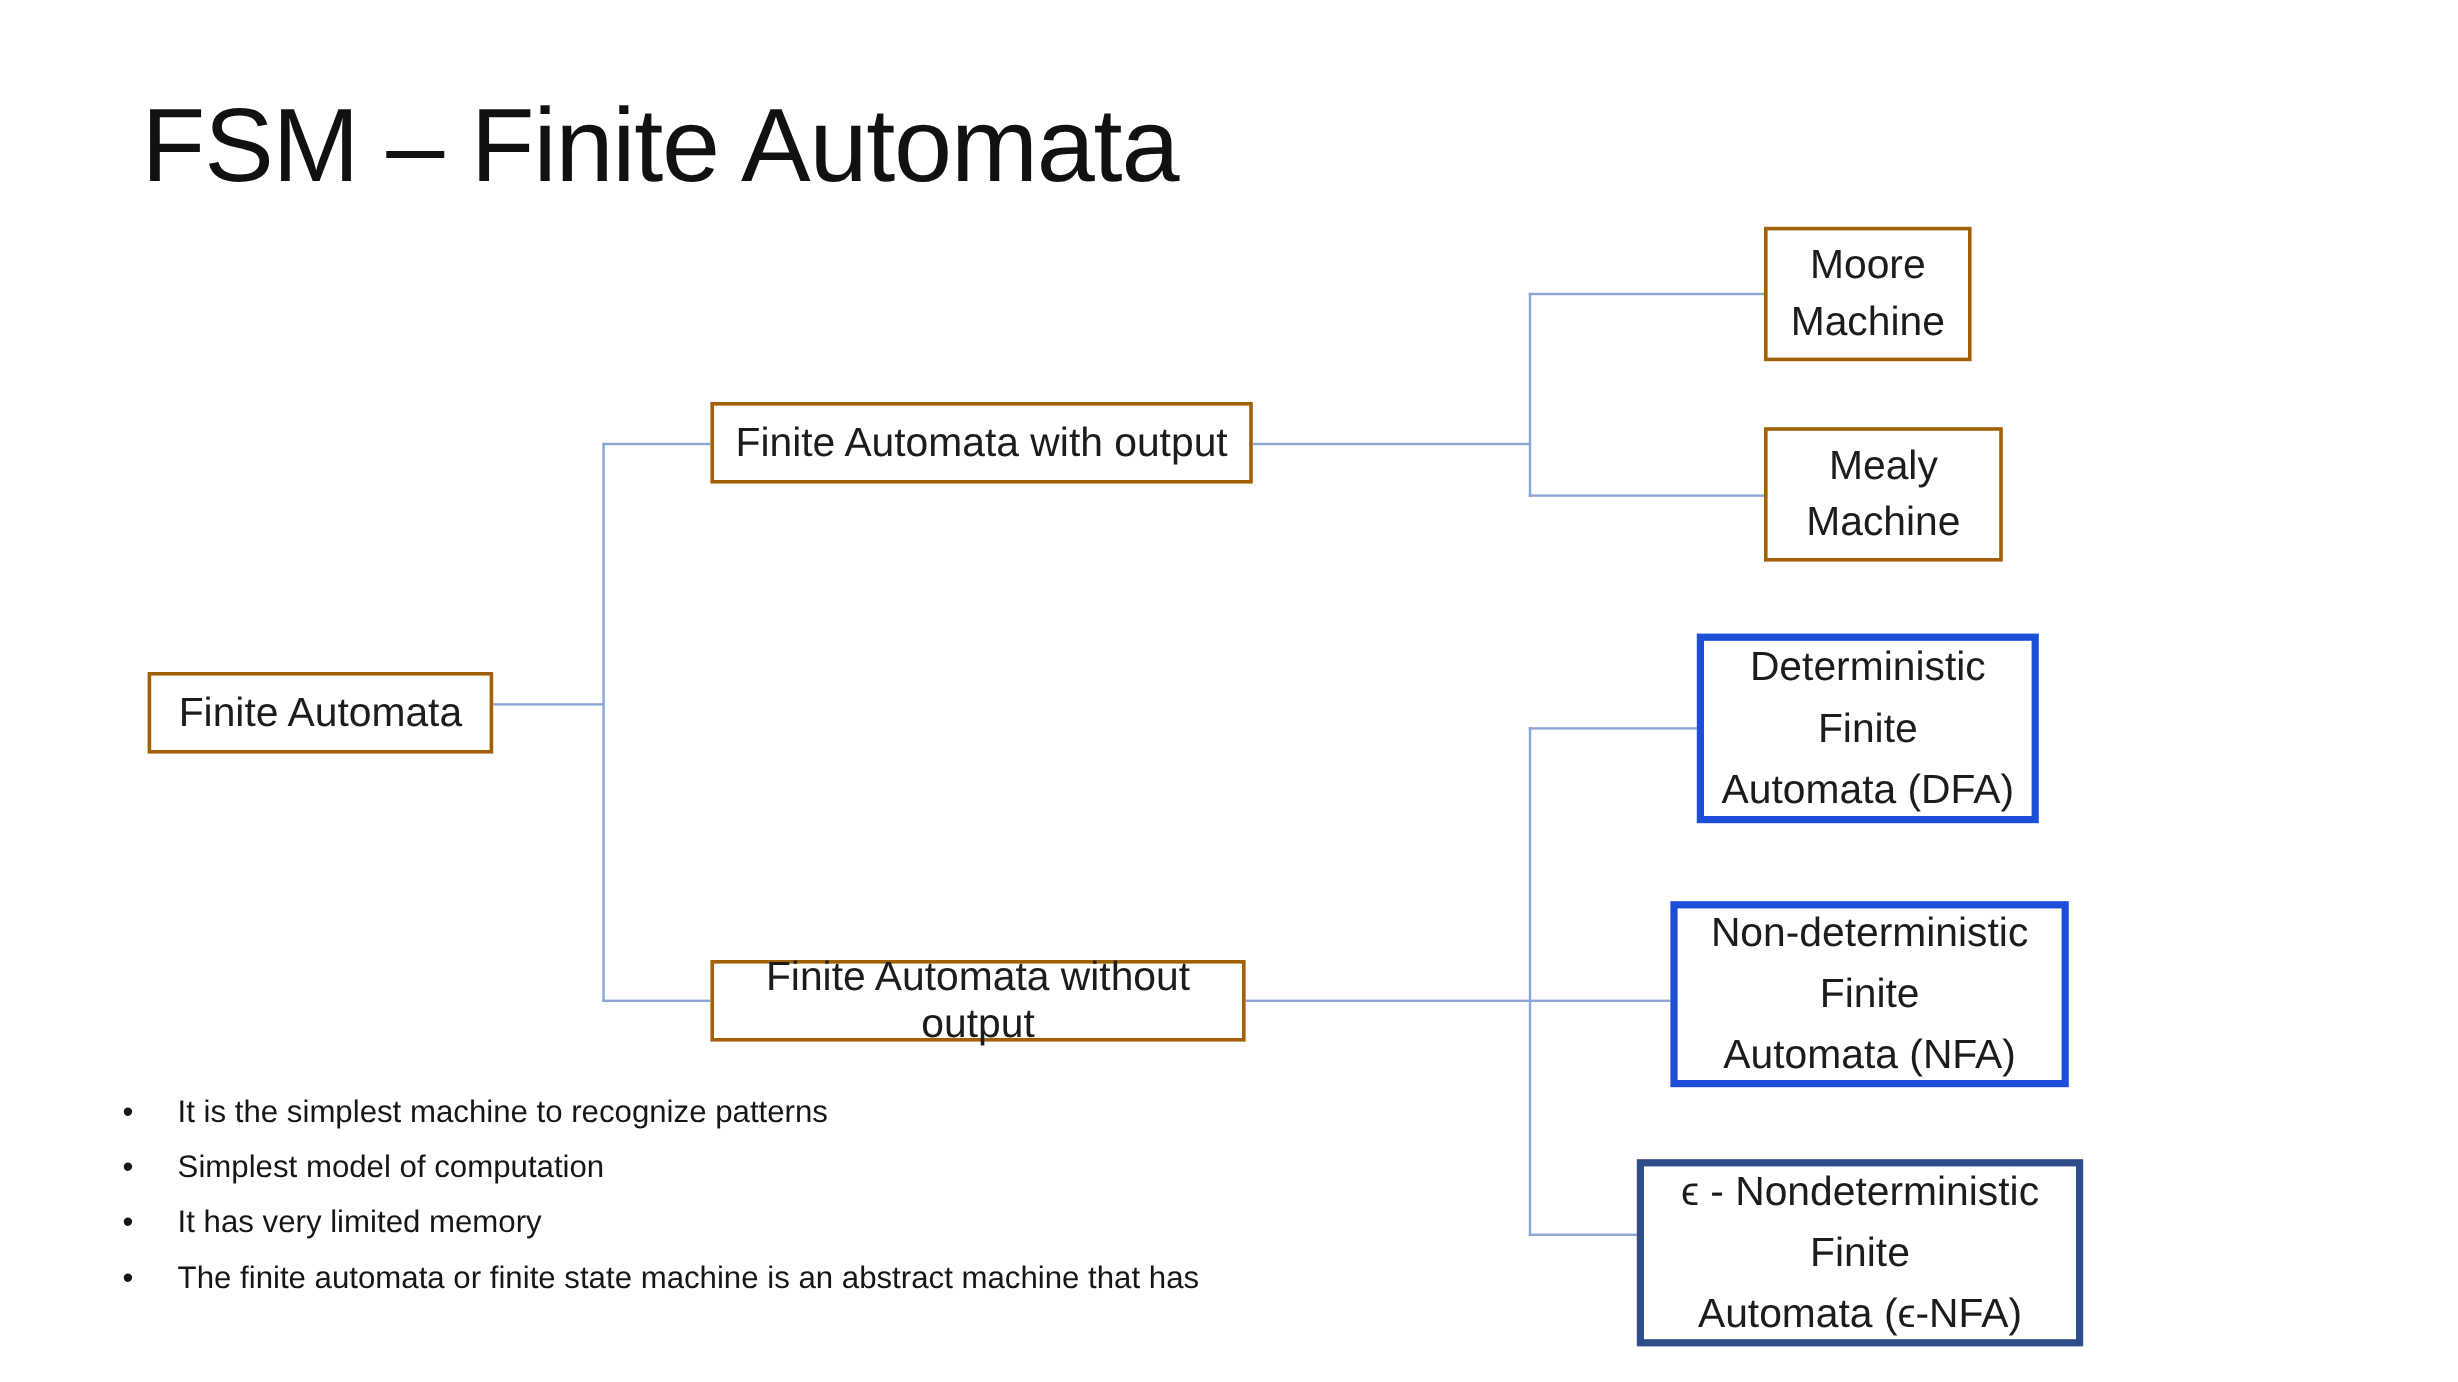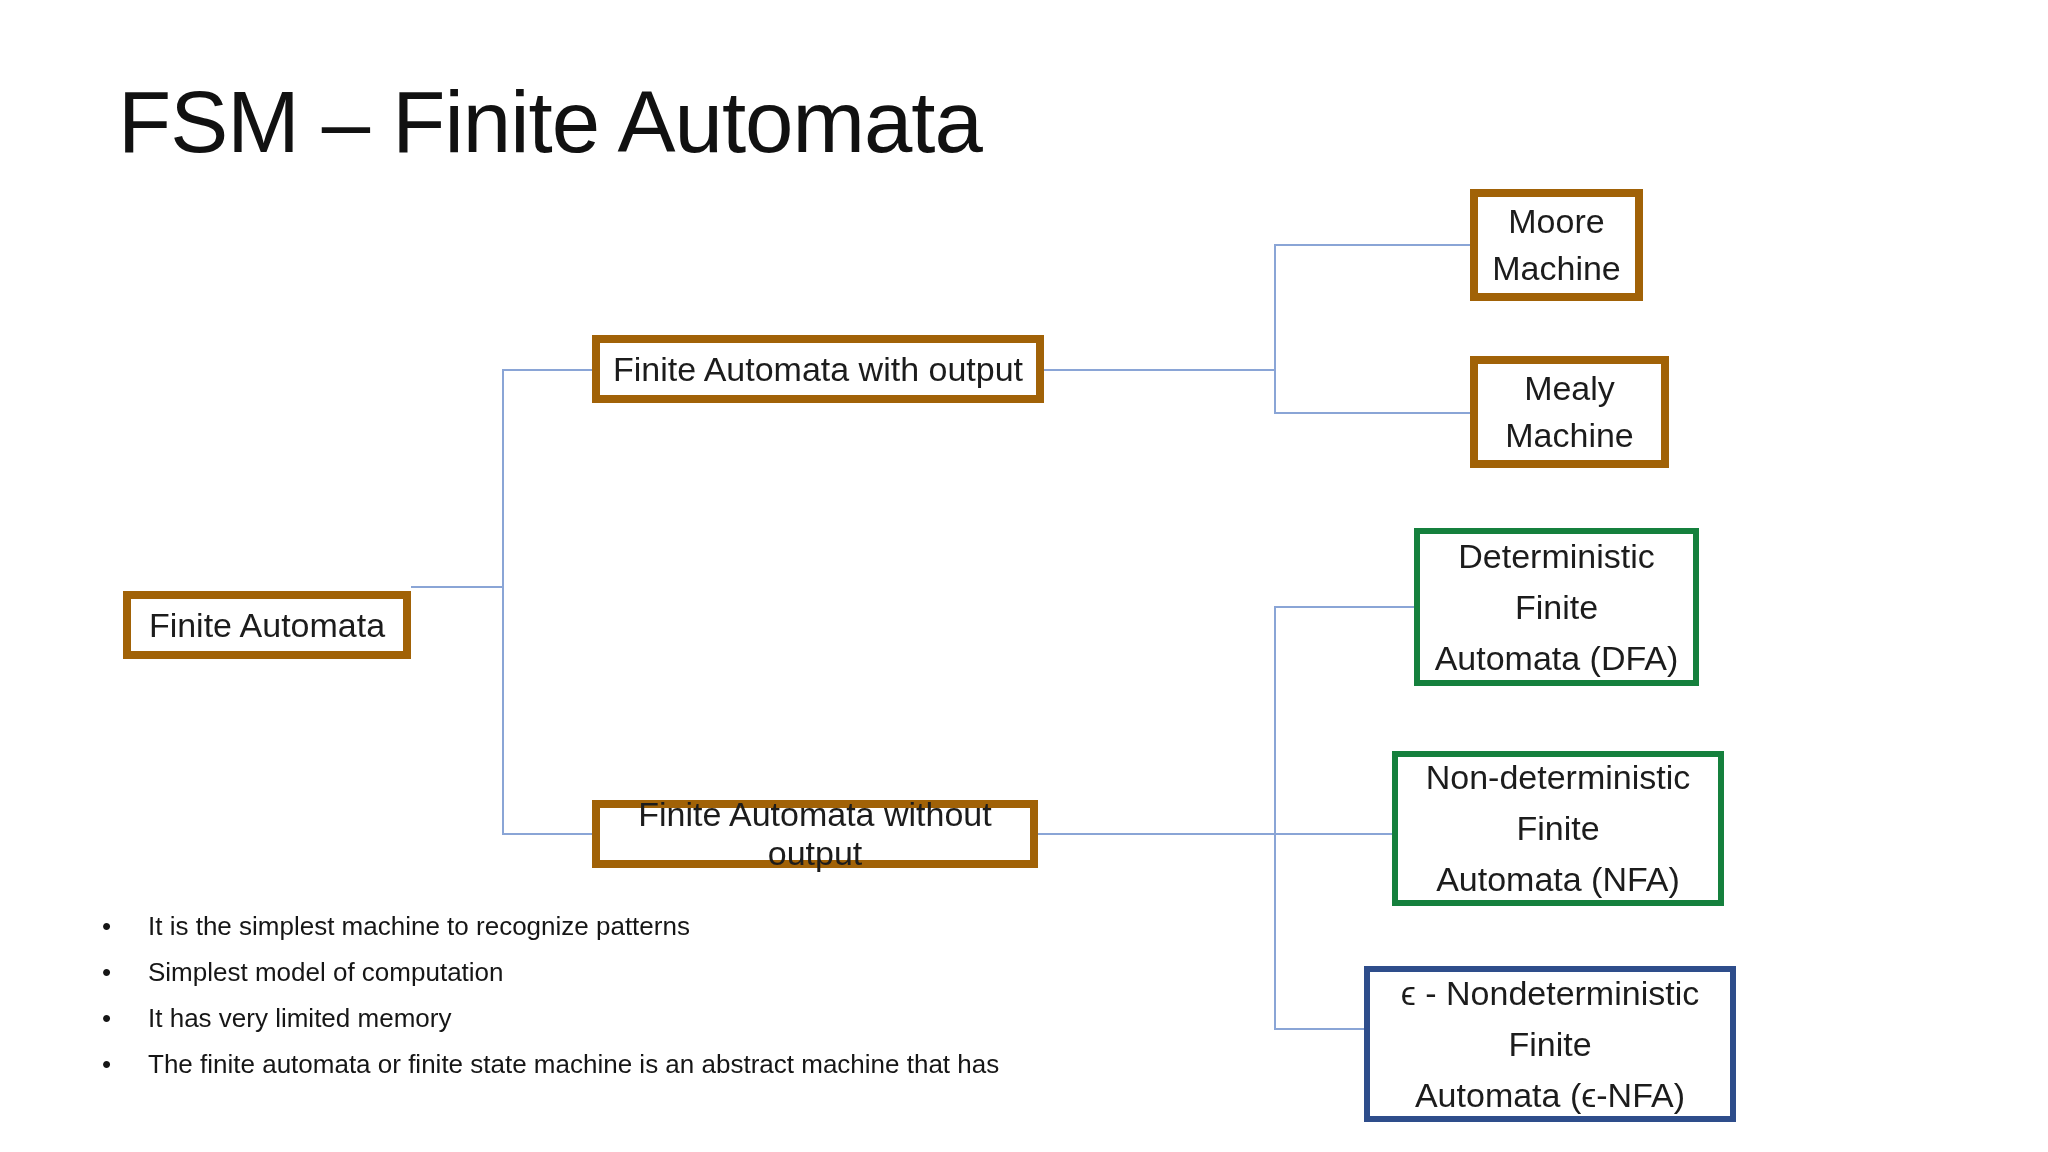--- a/index.html
+++ b/index.html
@@ -39,28 +39,28 @@
     box-sizing: border-box;
     background: #ffffff;
     display: flex;
     align-items: center;
     justify-content: center;
     text-align: center;
     font-size: 34px;
     color: #1c1c1c;
   }
   .node .label { white-space: pre-line; }
-  .blue  { border: 8px solid #a16207; justify-content: center; }
+  .blue  { border: 3px solid #a16207; justify-content: center; }
   .blue-thick { border: 6px solid #2e4d8b; }
-  .green { border: 6px solid #15803d; justify-content: center; }
+  .green { border: 6px solid #1d4ed8; justify-content: center; }
   .two-line .label { line-height: 47px; }
   .three-line .label { line-height: 51px; }
 
   
-  #node-root            { left: 123px;  top: 591px; width: 288px; height: 68px; }
+  #node-root            { left: 123px;  top: 560px; width: 288px; height: 68px; }
   #node-with-output     { left: 592px;  top: 335px; width: 452px; height: 68px; }
   #node-without-output  { left: 592px;  top: 800px; width: 446px; height: 68px; }
   #node-moore           { left: 1470px; top: 189px; width: 173px; height: 112px; }
   #node-mealy           { left: 1470px; top: 356px; width: 199px; height: 112px; }
   #node-dfa             { left: 1414px; top: 528px; width: 285px; height: 158px; }
   #node-nfa             { left: 1392px; top: 751px; width: 332px; height: 155px; }
   #node-enfa            { left: 1364px; top: 966px; width: 372px; height: 156px; }
 
   
   #c-root-h        { left: 411px;  top: 586px;  width: 92px;  }

